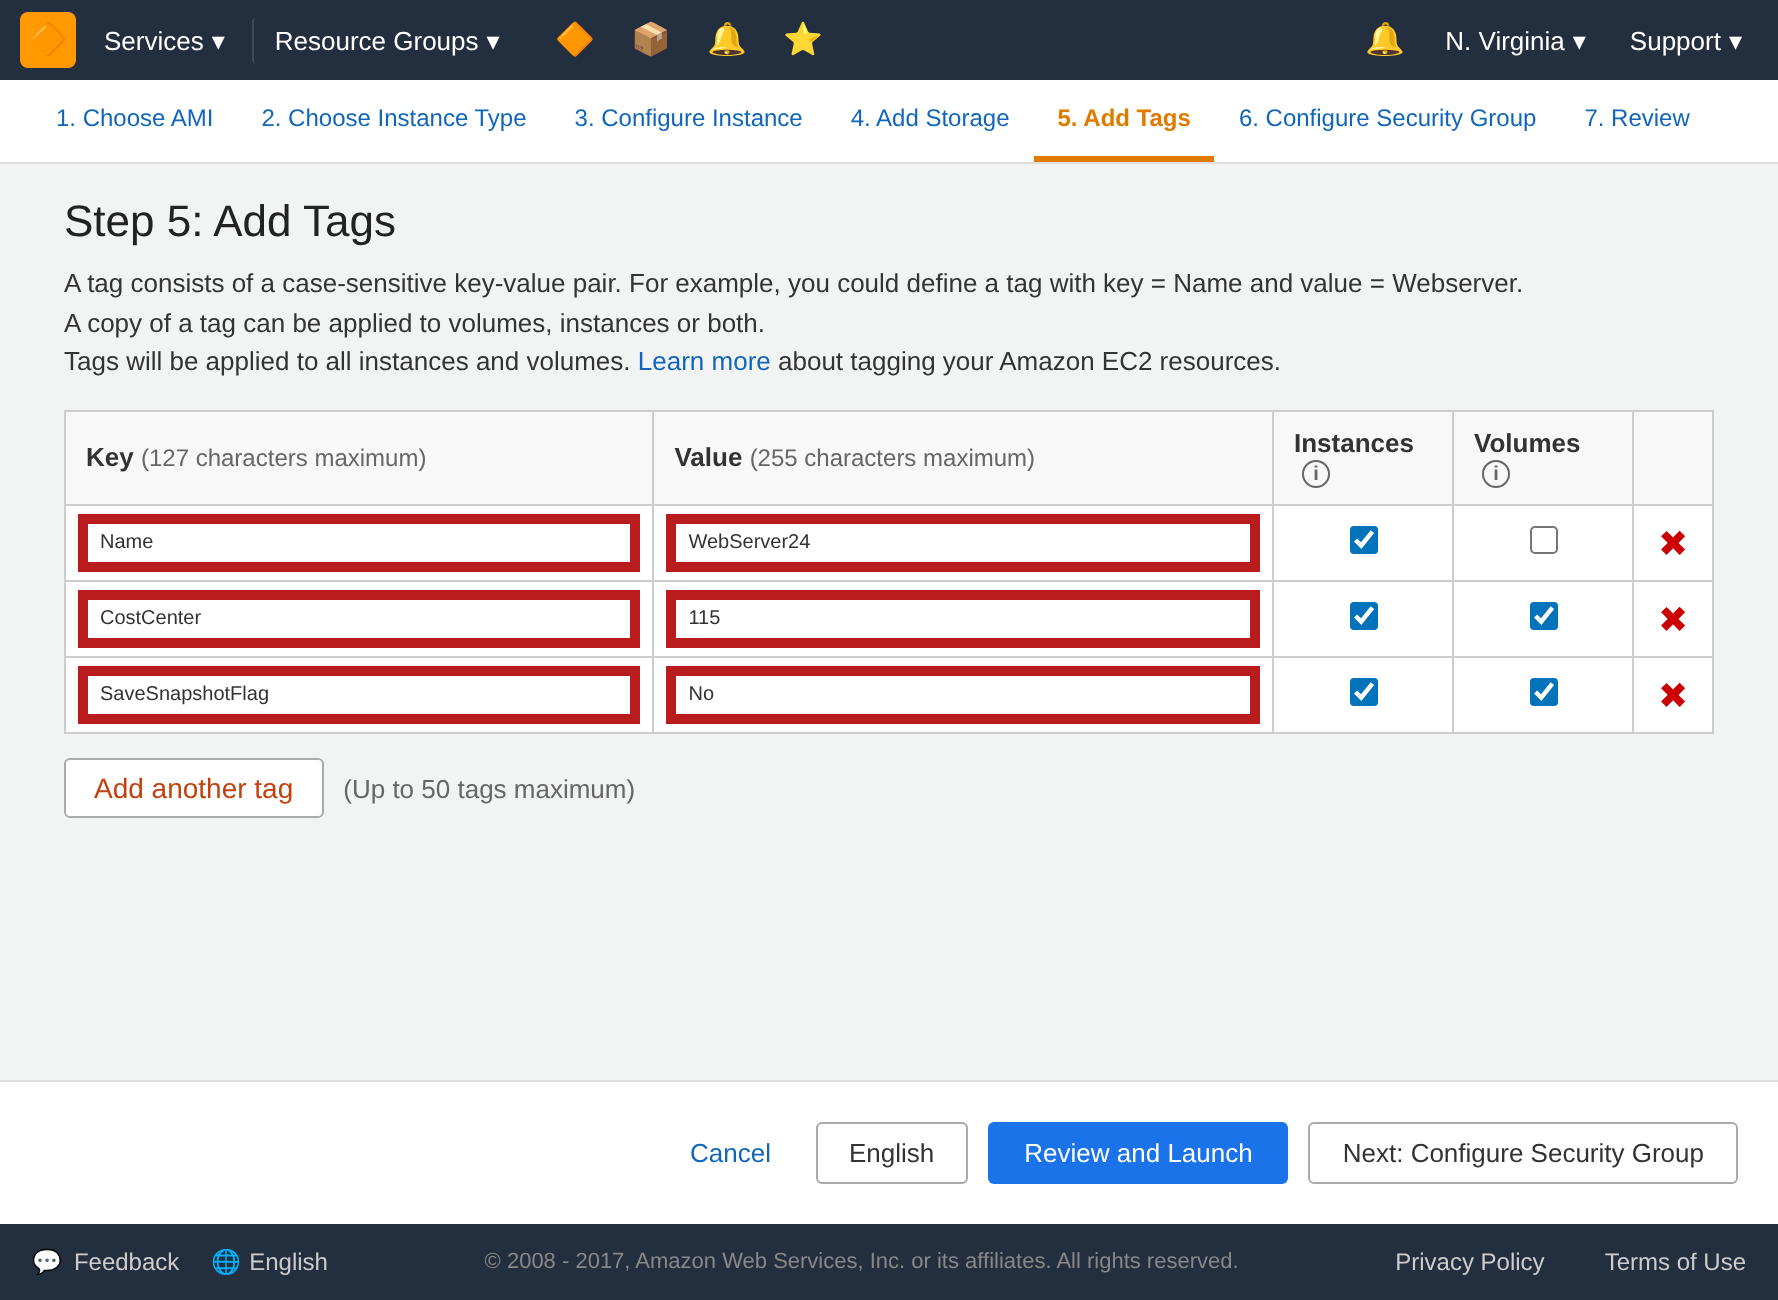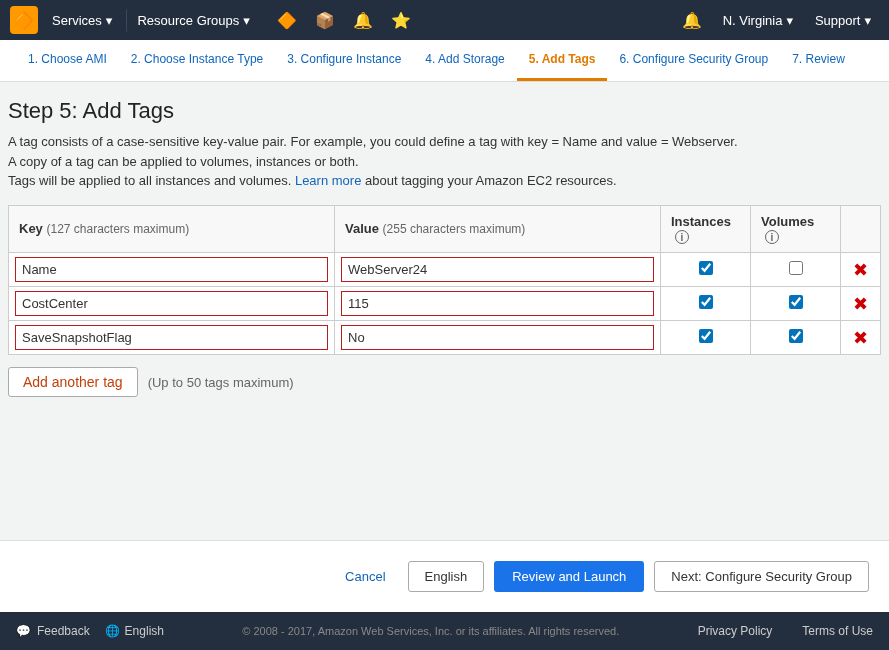--- a/index.html
+++ b/index.html
@@ -69,21 +69,21 @@
     .wizard-step.active {
       color: #e07b00;
       border-bottom: 3px solid #e07b00;
       font-weight: bold;
       cursor: default;
     }
 
     
     .main-content {
       flex: 1;
-      padding: 16px 8px;
+      padding: 16px 32px;
       overflow-y: auto;
       background: #f2f3f3;
     }
 
     .page-title {
       font-size: 22px;
       font-weight: normal;
       color: #222;
       margin-bottom: 8px;
     }
@@ -120,23 +120,23 @@
       color: #666;
       font-size: 12px;
     }
     .tags-table td {
       border: 1px solid #ccc;
       padding: 4px 6px;
       vertical-align: middle;
     }
     .tags-table td input[type="text"] {
       width: 100%;
-      border: 1px solid #b91c1c;
+      border: 5px solid #b91c1c;
       padding: 4px 6px;
-      font-size: 13px;
+      font-size: 10px;
       color: #333;
       outline: none;
     }
     .tags-table td.center { text-align: center; }
     .tags-table td input[type="checkbox"] {
       cursor: pointer;
       width: 14px; height: 14px;
     }
     .delete-btn {
       background: none;

